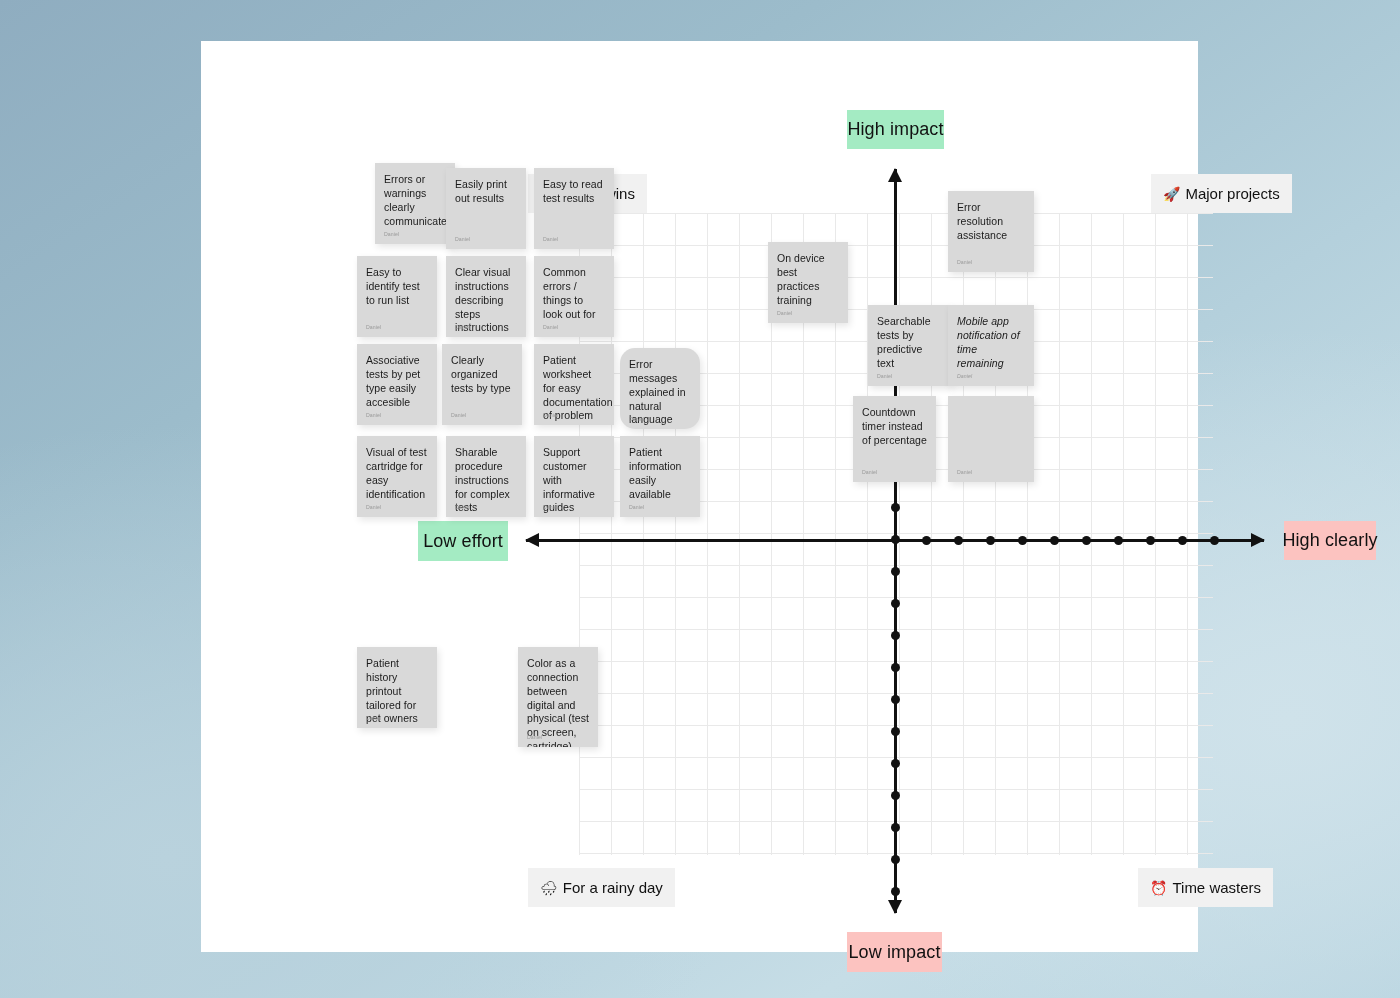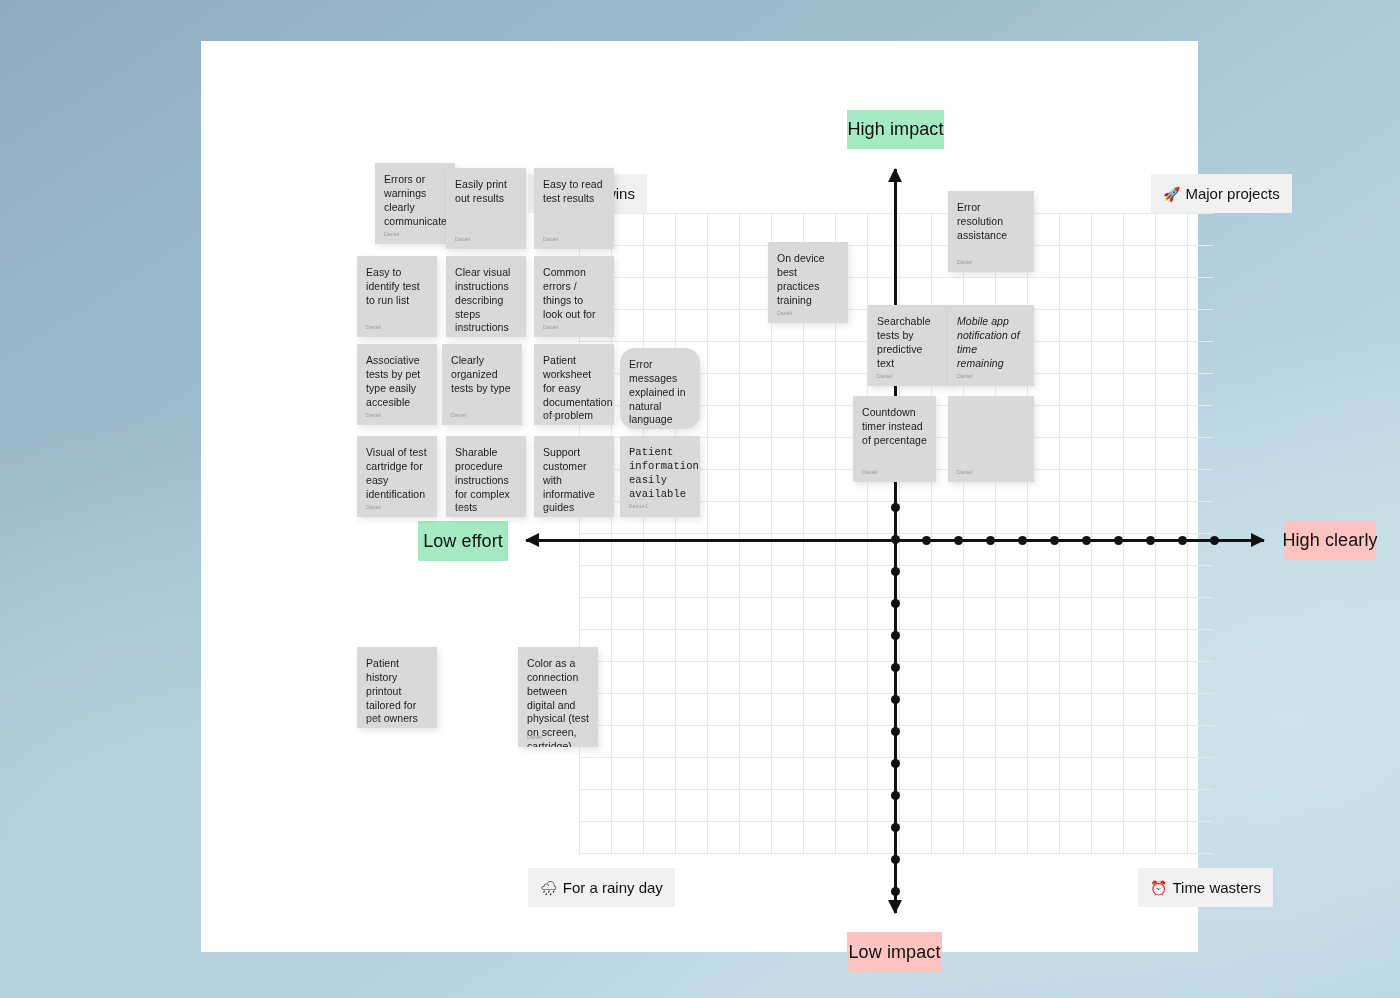--- a/index.html
+++ b/index.html
@@ -305,21 +305,21 @@
           <div class="note-author">Daniel</div>
         </div>
         <div class="note" style="left: 245px; top: 395px; width: 80px; height: 81px;">
           <div class="note-text">Sharable procedure instructions for complex tests</div>
           <div class="note-author">Daniel</div>
         </div>
         <div class="note" style="left: 333px; top: 395px; width: 80px; height: 81px;">
           <div class="note-text">Support customer with informative guides</div>
           <div class="note-author">Daniel</div>
         </div>
-        <div class="note" style="left: 419px; top: 395px; width: 80px; height: 81px; font-family: Liberation Mono, monospace;">
+        <div class="note" style="left: 419px; top: 395px; width: 80px; height: 81px;">
           <div class="note-text">Patient information easily available</div>
           <div class="note-author">Daniel</div>
         </div>
         <div class="note" style="left: 567px; top: 201px; width: 80px; height: 81px;">
           <div class="note-text">On device best practices training</div>
           <div class="note-author">Daniel</div>
         </div>
         <div class="note" style="left: 747px; top: 150px; width: 86px; height: 81px;">
           <div class="note-text">Error resolution assistance</div>
           <div class="note-author">Daniel</div>

